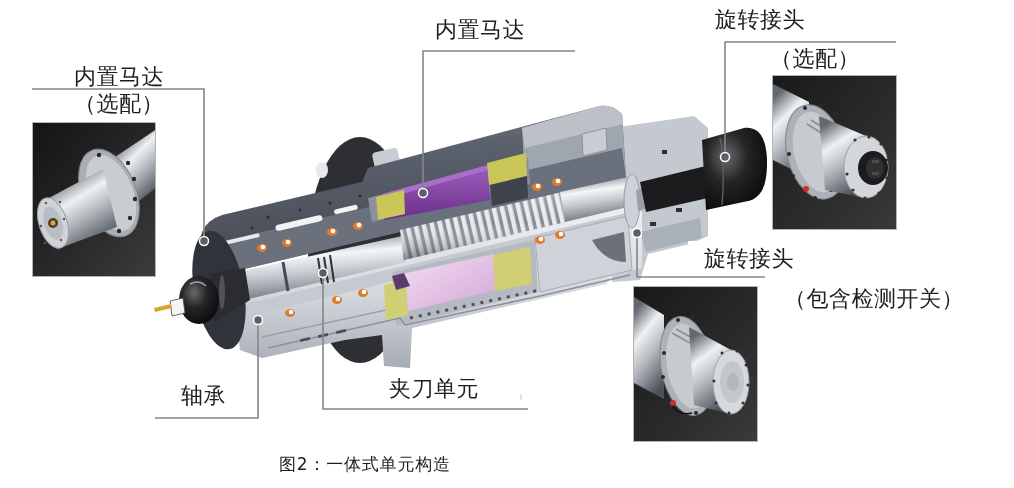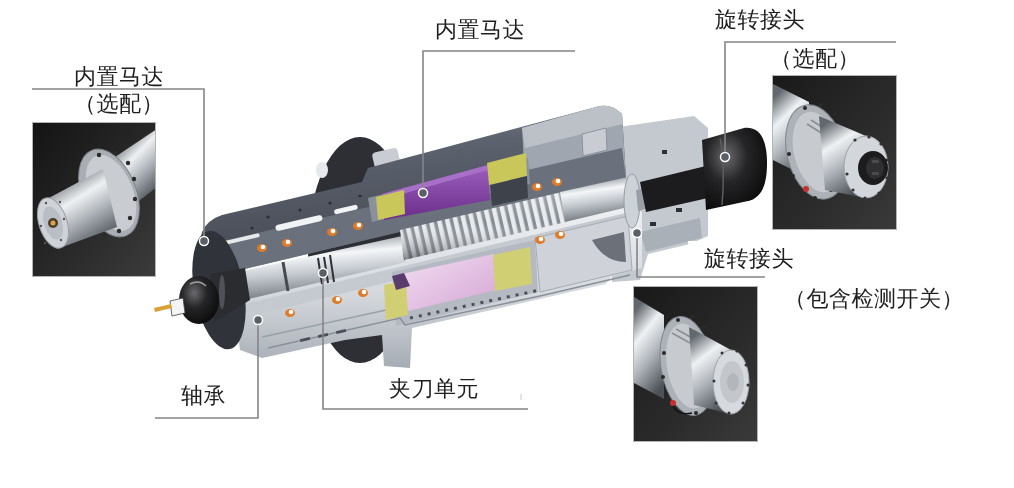--- a/index.html
+++ b/index.html
@@ -376,13 +376,14 @@
   <div class="lbl" style="left:74px; top:68px;">内置马达</div>
   <div class="lbl" style="left:74px; top:95px;">（选配）</div>
   <div class="lbl" style="left:435px; top:21px;">内置马达</div>
   <div class="lbl" style="left:715px; top:11px;text-align:right;">旋转接头</div>
   <div class="lbl" style="left:770px; top:50px;">（选配）</div>
   <div class="lbl" style="left:704px; top:250px;">旋转接头</div>
   <div class="lbl" style="left:784px; top:290px;">（包含检测开关）</div>
   <div class="lbl" style="left:169px; top:387px;margin-left:12px;">轴承</div>
   <div class="lbl" style="left:341px; top:380px;margin-left:48px;">夹刀单元</div>
 
+  <div class="caption">图2：一体式单元构造</div>
 </div>
 
 </body></html>

